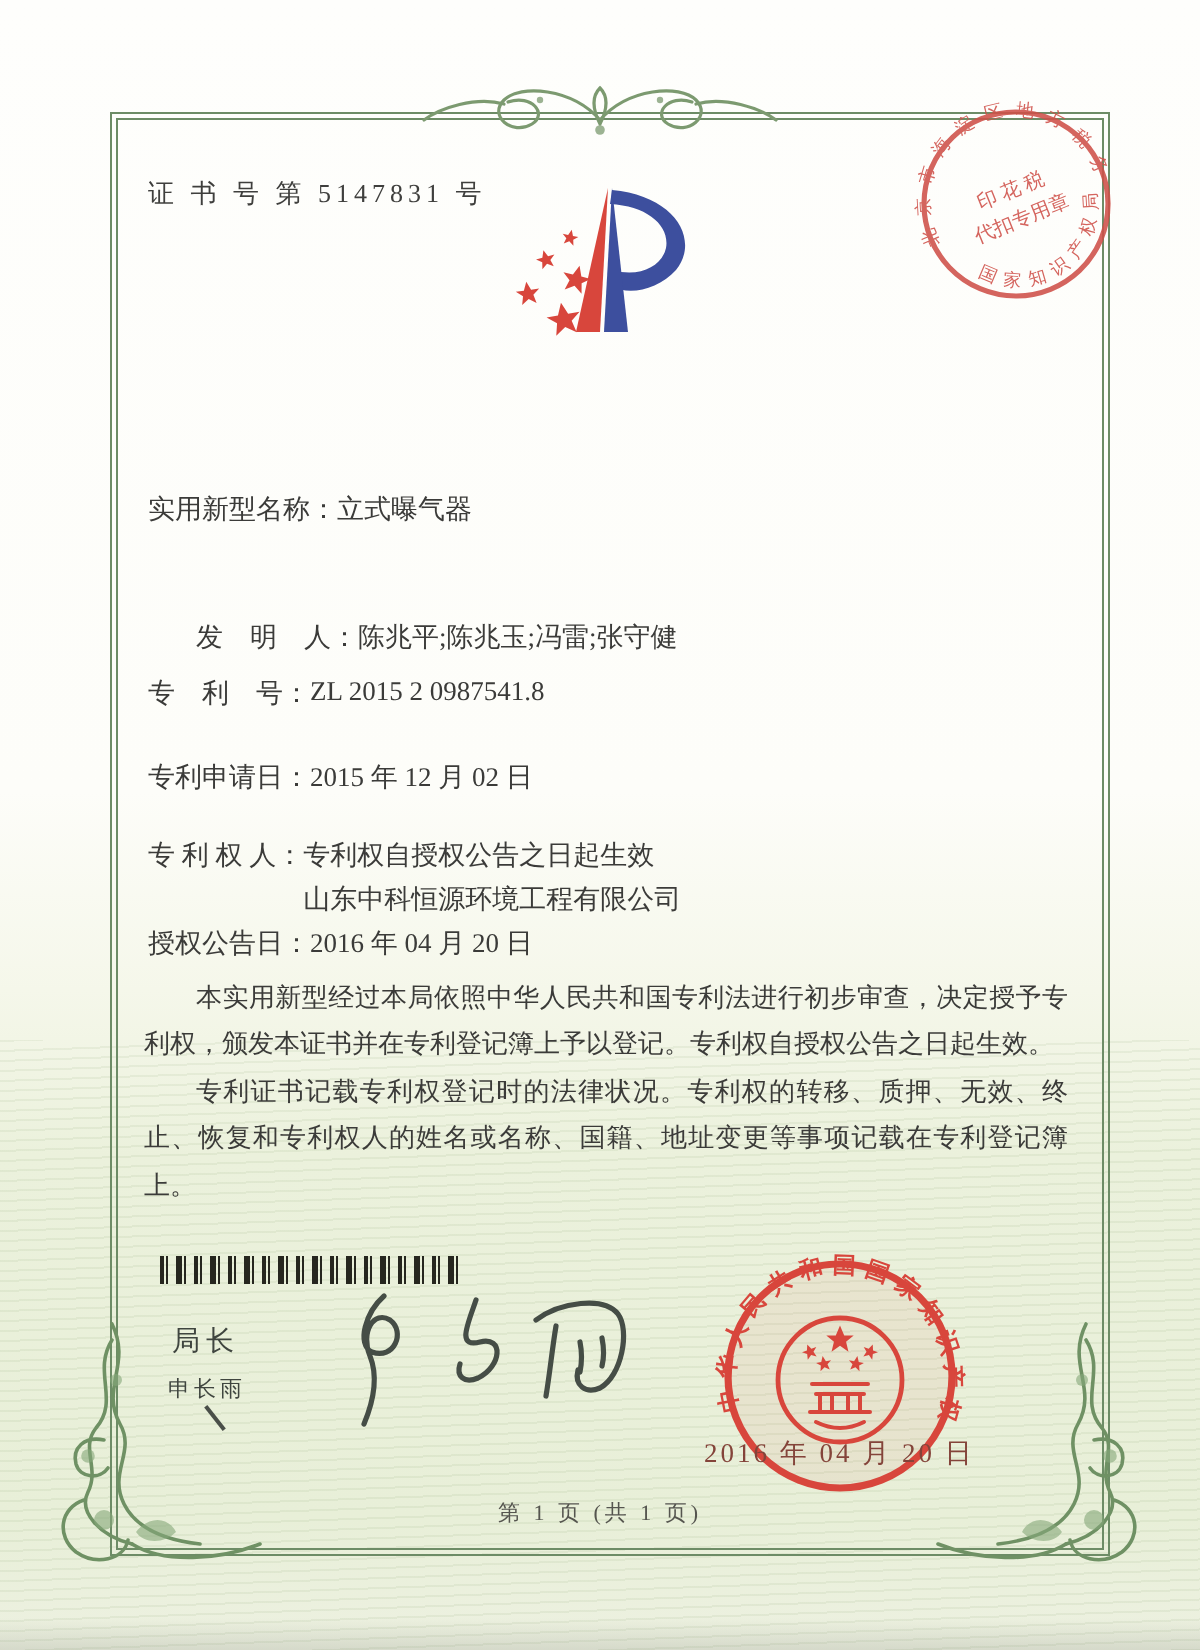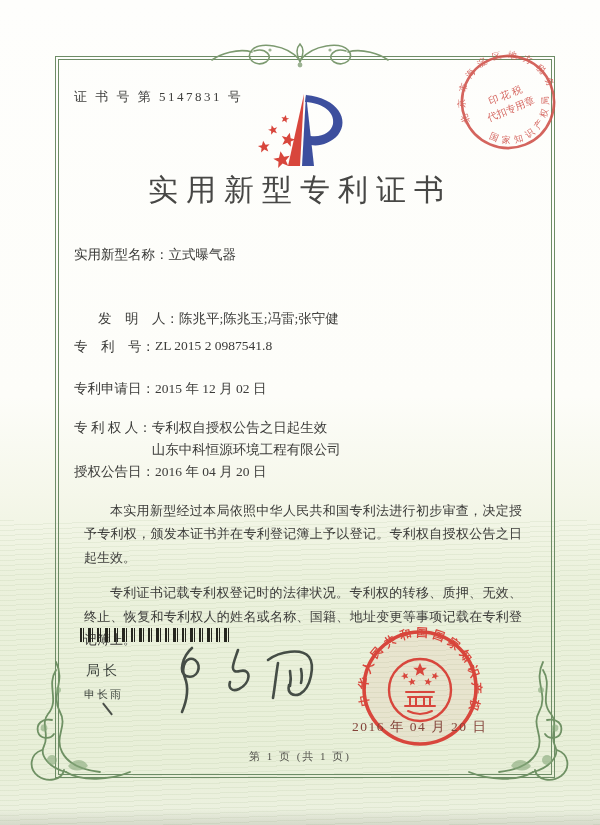--- a/index.html
+++ b/index.html
@@ -43,21 +43,21 @@
   .row-inventors{top:310px;margin-left:24px;}
   .row-patentno{top:338px;}
   .row-filing{top:380px;}
   .row-patentee{top:419px;}
   .row-grant{top:463px;}
   .val2{display:block;margin-top:4px;}
   .body-text{
     position:absolute;left:72px;top:487px;width:462px;
     font-size:13px;line-height:1.8;color:#3b3b39;text-align:justify;
   }
-  .body-text p{margin:12px;text-indent:2em;}
+  .body-text p{margin:0;text-indent:2em;}
   .barcode{
     position:absolute;left:80px;top:628px;width:150px;height:14px;
     background:repeating-linear-gradient(90deg,
       #26261f 0 2px,transparent 2px 3px,
       #26261f 3px 4px,transparent 4px 8px,
       #26261f 8px 11px,transparent 11px 12px,
       #26261f 12px 13px,transparent 13px 17px);
   }
   .director-title{position:absolute;left:86px;top:662px;font-size:14px;color:#3f453f;letter-spacing:3px;}
   .director-name{position:absolute;left:84px;top:687px;font-size:11px;color:#3f453f;letter-spacing:2px;}
@@ -142,21 +142,20 @@
     <polygon points="64,4 60,76 72,76" fill="#3d4f9e"></polygon>
     <g fill="#d8463c">
       <use href="#st" transform="translate(31,40) scale(0.5) rotate(-15)"></use>
       <use href="#st" transform="translate(43,29) scale(0.42) rotate(12)"></use>
       <use href="#st" transform="translate(22,57) scale(0.62) rotate(-8)"></use>
       <use href="#st" transform="translate(46,50) scale(0.74) rotate(14)"></use>
       <use href="#st" transform="translate(40,70) scale(0.88) rotate(-10)"></use>
     </g>
   </svg>
 
-  <div class="title">实用新型专利证书</div>
 
   <svg class="tax-stamp" width="112" height="112" viewBox="0 0 112 112">
     <defs>
       <path id="taxTop" d="M 14,64 A 43,43 0 1 1 98,64"></path>
       <path id="taxBot" d="M 17,66 A 40,40 0 0 0 95,66"></path>
     </defs>
     <circle cx="56" cy="56" r="46" fill="none" stroke="#cf5049" stroke-width="2.6"></circle>
     <text font-size="9" fill="#cf5049" font-family="'Liberation Serif',serif">
       <textPath href="#taxTop" startOffset="4" textLength="158">北京市海淀区地方税务局</textPath>
     </text>

